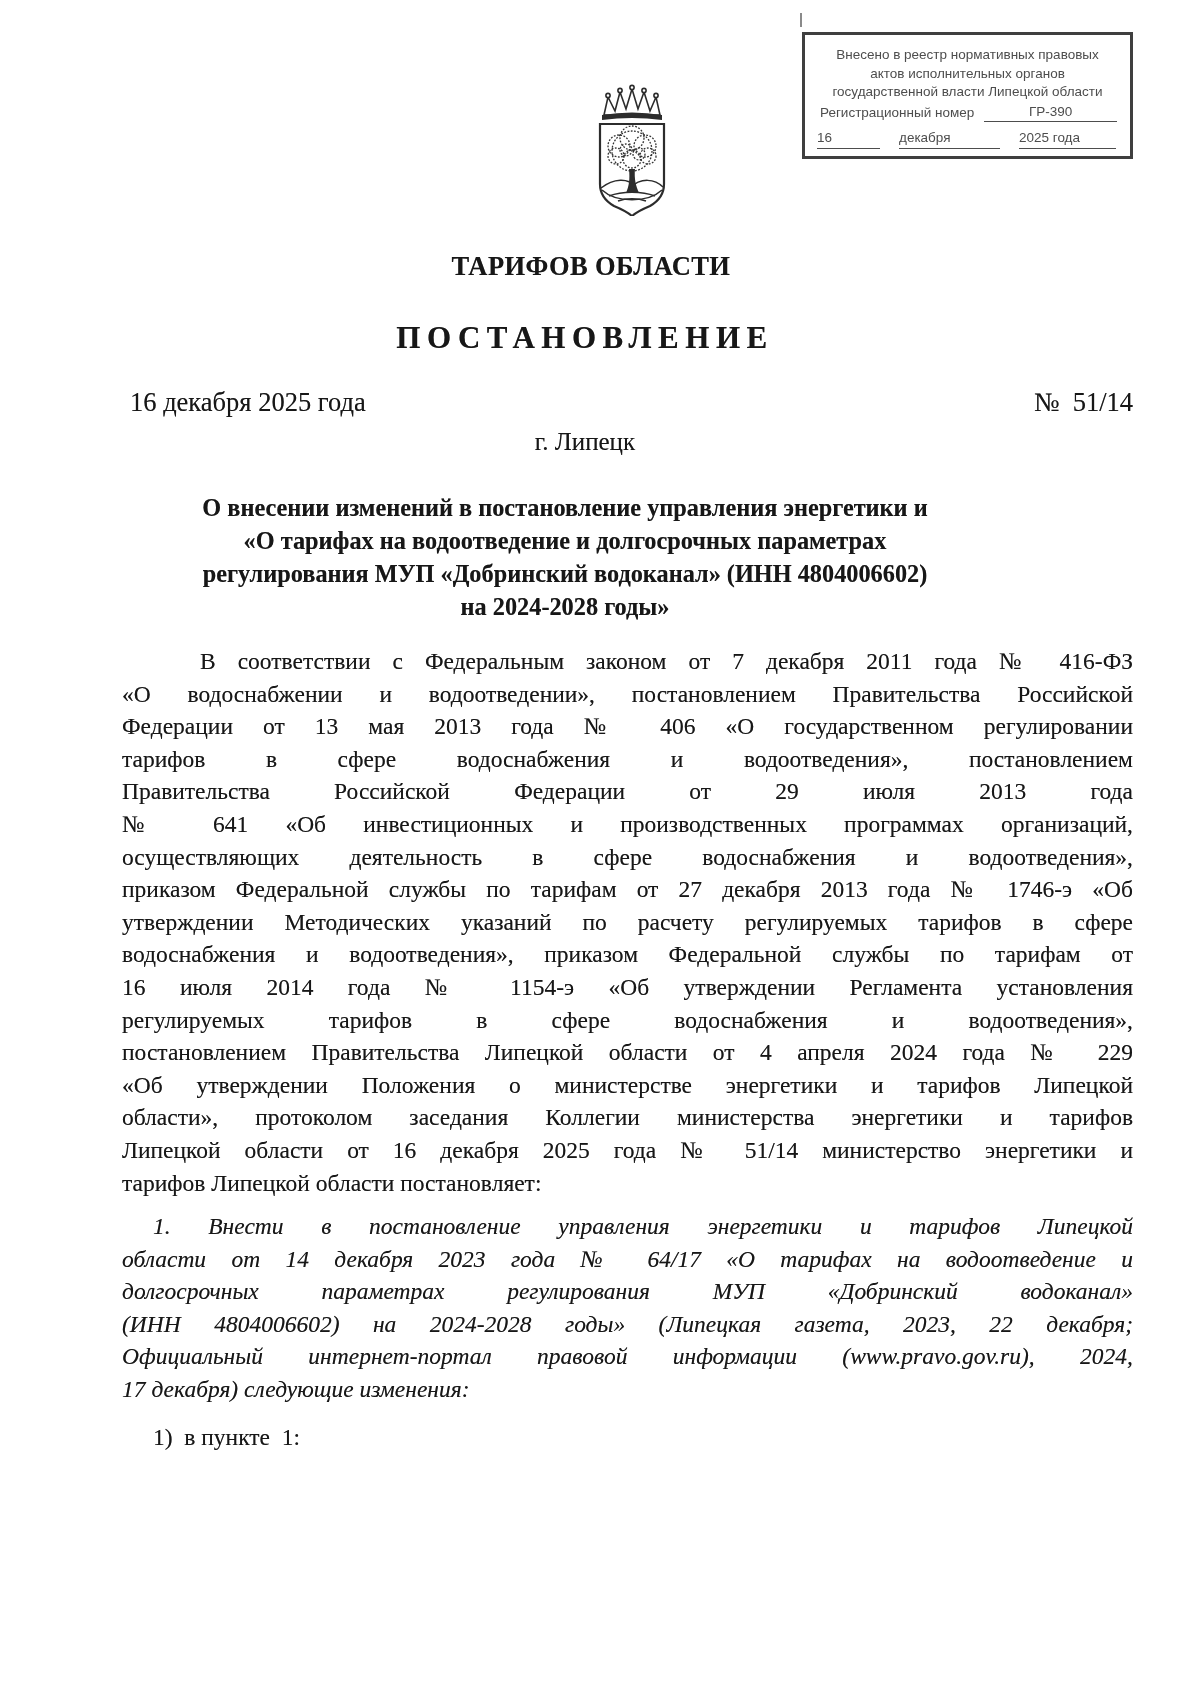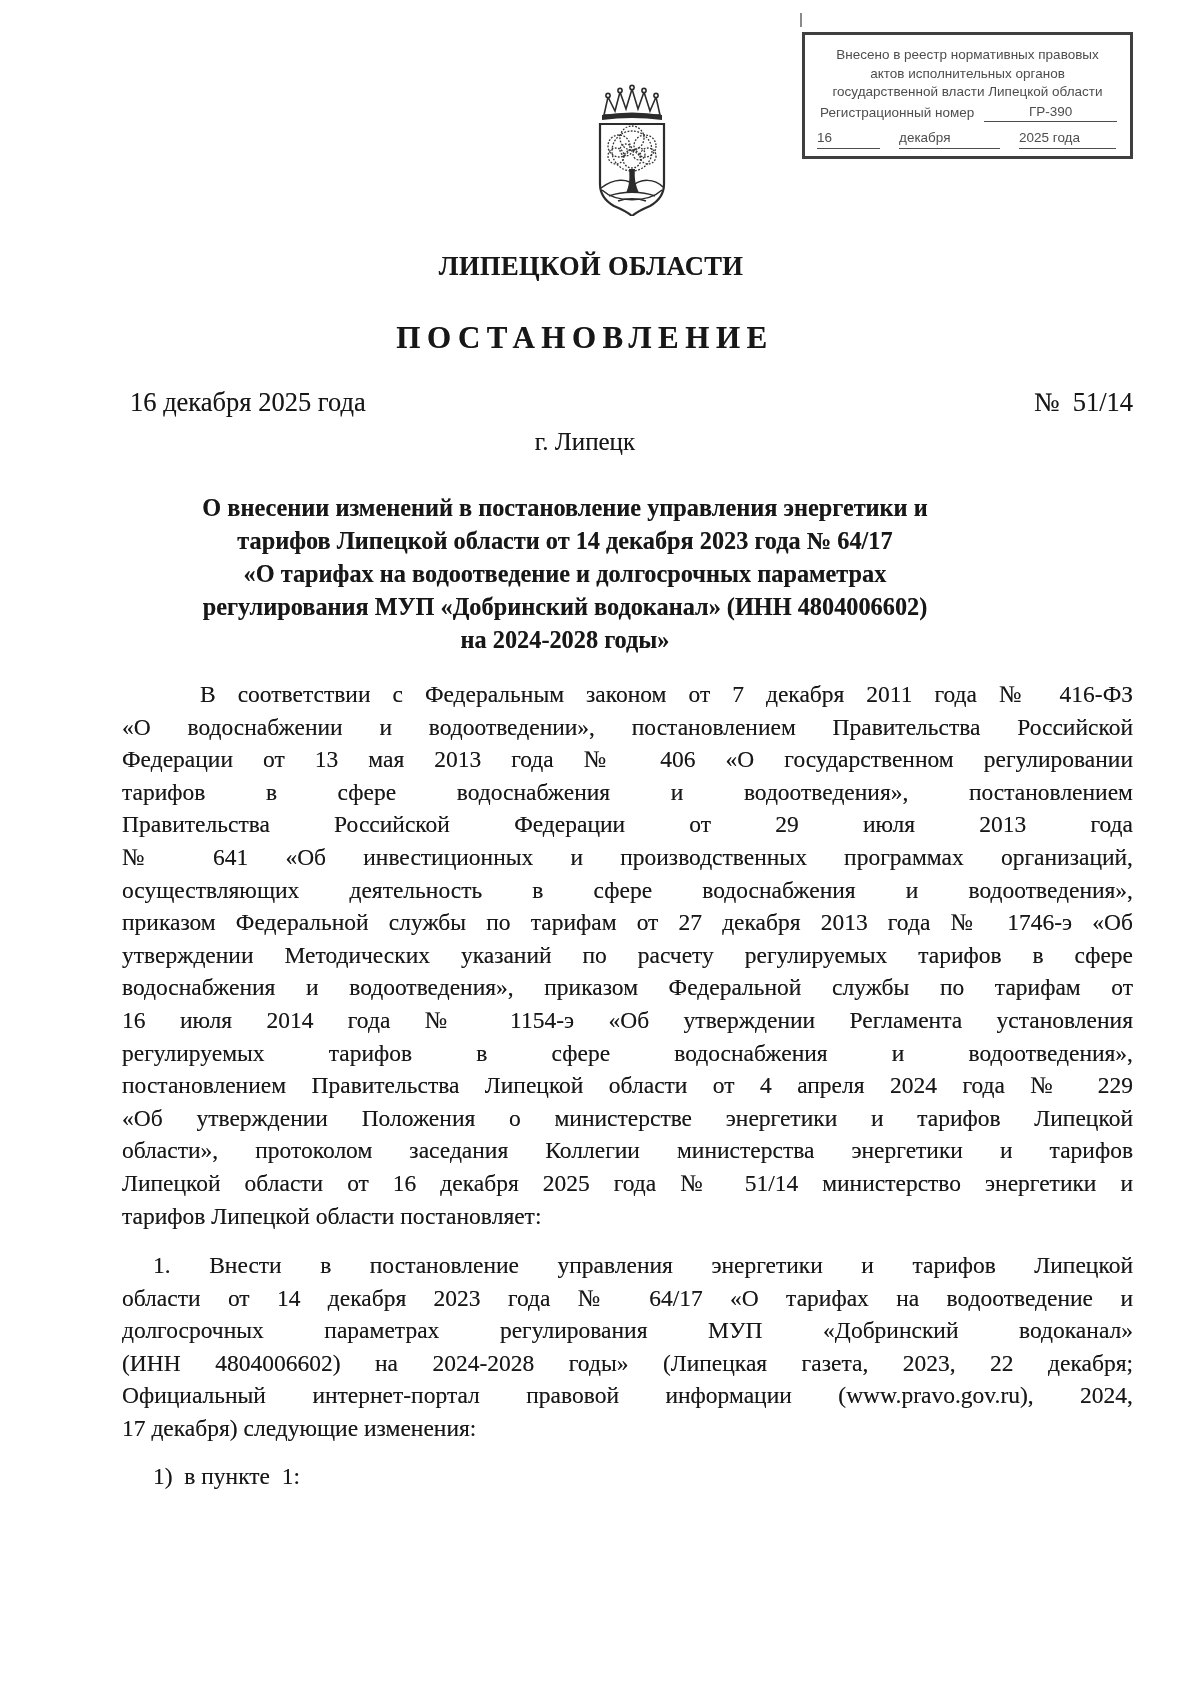--- a/index.html
+++ b/index.html
@@ -50,21 +50,21 @@
   }
   .date-row .num{white-space:pre;text-align:right;}
   .city{margin:10px 30px 0 0;font-size:25px;line-height:29px;text-align:center;}
   .doc-title{
     margin:35px 0 0 115px;width:900px;
     font-size:24.3px;line-height:33px;font-weight:700;text-align:center;
   }
   
   .body-text{margin:22px 67px 0 122px;font-size:23.5px;line-height:32.6px;}
   .para{margin:0;}
-  .para+.para{margin-top:17px;}
+  .para+.para{margin-top:11px;font-style:italic;}
   .jline{text-align:justify;text-align-last:justify;text-justify:inter-word;}
   .jline.last{text-align-last:left;}
   .ind-lg{text-indent:78px;}
   .ind-sm{text-indent:31px;}
   .item-line{margin-top:15px;text-align:left;white-space:pre-wrap;}
   .txt{text-shadow:0 0 .4px rgba(20,20,20,.5);}
 </style>
 </head>
 <body>
 
@@ -115,35 +115,34 @@
       <path d="M44,104 C55,93 69,95 77,103"></path>
       <path d="M16,106 C30,119 62,119 76,106"></path>
       <path d="M23,112 C36,107 56,107 69,112"></path>
       <path d="M32,117 C40,114 52,114 60,117"></path>
     </g>
   </svg>
 
   <div class="spacer"></div>
 
   <div class="ministry txt">
-    <div>ЛИПЕЦКОЙ ОБЛАСТИ</div>
+    <div>ТАРИФОВ ОБЛАСТИ</div>
   </div>
 
   <div class="doc-type txt">ПОСТАНОВЛЕНИЕ</div>
 
   <div class="date-row txt">
     <span>16 декабря 2025 года</span>
     <span class="num">№  51/14</span>
   </div>
 
   <div class="city txt">г. Липецк</div>
 
   <div class="doc-title txt">
     <div>О внесении изменений в постановление управления энергетики и</div>
-    <div>тарифов Липецкой области от 14 декабря 2023 года № 64/17</div>
     <div>«О тарифах на водоотведение и долгосрочных параметрах</div>
     <div>регулирования МУП «Добринский водоканал» (ИНН 4804006602)</div>
     <div>на 2024-2028 годы»</div>
   </div>
 
   <div class="body-text txt">
 
     <div class="para">
       <div class="jline ind-lg">В соответствии с Федеральным законом от 7 декабря 2011 года № 416-ФЗ</div>
       <div class="jline">«О водоснабжении и водоотведении», постановлением Правительства Российской</div>

